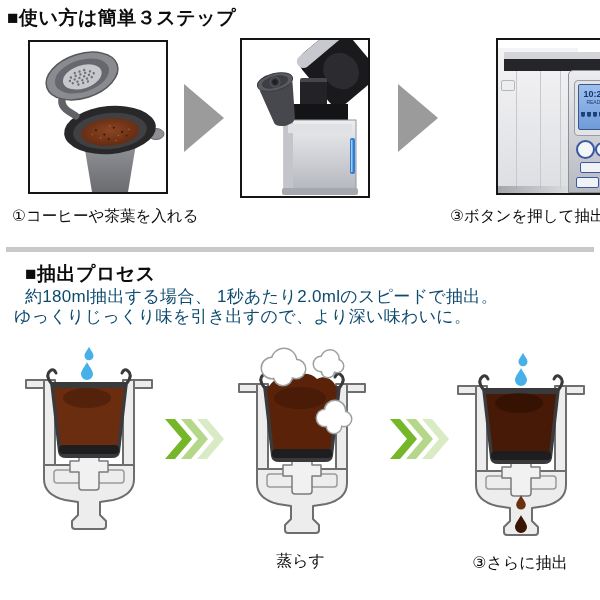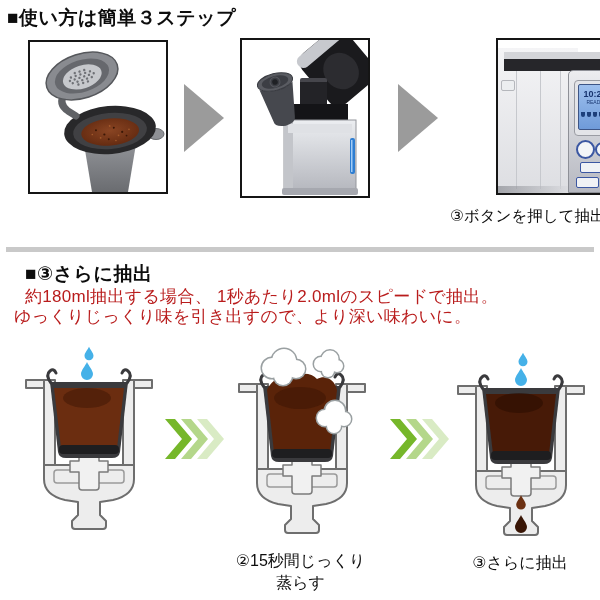--- a/index.html
+++ b/index.html
@@ -2,21 +2,21 @@
 <html><head>
 <meta charset="utf-8">
 <style>
   html,body{margin:0;padding:0;background:#fff;}
   .page{position:relative;width:600px;height:600px;background:#ffffff;
         font-family:"Liberation Sans","DejaVu Sans",sans-serif;color:#0d0d0d;overflow:hidden;}
   .abs{position:absolute;}
   .sec-title{position:absolute;font-size:19px;font-weight:bold;letter-spacing:0.5px;white-space:nowrap;}
   .photo{position:absolute;background:#fff;border:2px solid #151515;box-sizing:border-box;overflow:hidden;}
   .caption{position:absolute;font-size:15.5px;font-weight:500;white-space:nowrap;color:#0d0d0d;}
-  .desc{position:absolute;font-size:17px;font-weight:500;letter-spacing:0.3px;white-space:nowrap;color:#b91c1c;}
+  .desc{position:absolute;font-size:17px;font-weight:500;letter-spacing:0.3px;white-space:nowrap;color:#0c4a6e;}
   .divider{position:absolute;left:6px;top:247px;width:588px;height:5px;background:#c9c9c9;}
   .stage-caption{position:absolute;font-size:16px;font-weight:500;color:#0d0d0d;text-align:center;line-height:1.38;}
   svg{display:block;}
   
   .shell{fill:#ededed;stroke:#6e6e6e;stroke-width:2;stroke-linejoin:round;}
   .inner-line{fill:none;stroke:#9a9a9a;stroke-width:1.5;}
   .pedestal{fill:#f1f1f1;stroke:#7b7b7b;stroke-width:1.5;stroke-linejoin:round;}
   .basket{fill:#3a3a3d;}
   .hook{fill:none;stroke:#3a3a3d;stroke-width:3;stroke-linecap:round;}
   .band{fill:#1e1e20;}
@@ -182,25 +182,26 @@
     <div class="btn-round" style="left:111px;top:102px;width:11px;height:11px;">
         <span class="btn-dot"></span>
       </div>
     <div class="btn-rect" style="left:82px;top:122px;width:31px;height:11px;"></div>
     <div class="btn-rect" style="left:78px;top:137px;width:23px;height:11px;"></div>
     <div class="btn-rect" style="left:106px;top:137px;width:11px;height:11px;"></div>
     <div class="p3" style="left:124px;top:4px;width:13px;height:149px;background:linear-gradient(90deg,#46464c,#0b0b0d 60%);border-radius:8px 0 0 2px;"></div>
     <div class="p3" style="left:0;top:146px;width:70px;height:7px;background:linear-gradient(90deg,#7e8087,#d9dade);opacity:0.6;"></div>
   </div>
 
+  <div class="caption" style="left:12px;top:206px;">①コーヒーや茶葉を入れる</div>
   <div class="caption" style="left:450px;top:206px;">③ボタンを押して抽出</div>
 
   <div class="divider"></div>
 
-  <div class="sec-title" style="left:25px;top:261px;">■③さらに抽出</div>
+  <div class="sec-title" style="left:25px;top:261px;">■抽出プロセス</div>
   <div class="desc" style="left:25px;top:285px;">約180ml抽出する場合、 1秒あたり2.0mlのスピードで抽出。</div>
   <div class="desc" style="left:14px;top:305px;">ゆっくりじっくり味を引き出すので、より深い味わいに。</div>
 
   <svg class="abs" style="left:23px;top:342px;" width="132" height="195" viewBox="0 0 132 195">
 
     <g fill="#45b1e8">
       <path transform="translate(66,13) scale(0.75)" d="M0,-11 C-1.5,-7.5 -6,-2.5 -6,1 A6,6 0 0 0 6,1 C6,-2.5 1.5,-7.5 0,-11 Z"></path>
       <path transform="translate(64,31)" d="M0,-11 C-1.5,-7.5 -6,-2.5 -6,1 A6,6 0 0 0 6,1 C6,-2.5 1.5,-7.5 0,-11 Z"></path>
     </g>
 
@@ -291,21 +292,20 @@
     <path class="basket" d="M27,40 L105,40 L97,110 Q96,116 89,116 L43,116 Q36,116 35,110 Z"></path>
     <path d="M31,46 L101,46 L94,106 L38,106 Z" fill="#471a07"></path>
     <ellipse cx="64" cy="55" rx="24" ry="10" fill="#2c0e02" opacity="0.6"></ellipse>
     <rect x="36" y="103" width="60" height="9" rx="4" class="band"></rect>
 
     <path transform="translate(66,156) scale(0.8)" d="M0,-11 C-1.5,-7.5 -6,-2.5 -6,1 A6,6 0 0 0 6,1 C6,-2.5 1.5,-7.5 0,-11 Z" fill="#6b3012"></path>
     <path transform="translate(66,178)" d="M0,-11 C-1.5,-7.5 -6,-2.5 -6,1 A6,6 0 0 0 6,1 C6,-2.5 1.5,-7.5 0,-11 Z" fill="#381505"></path>
   </svg>
 
   <div class="stage-caption" style="left:228px;top:550px;width:145px;">
-    <div>②15秒間じっくり</div>
     <div>蒸らす</div>
   </div>
   <div class="stage-caption" style="left:452px;top:552px;width:136px;">
     <div>③さらに抽出</div>
     <div></div>
   </div>
 
 </div>
 
 </body></html>

